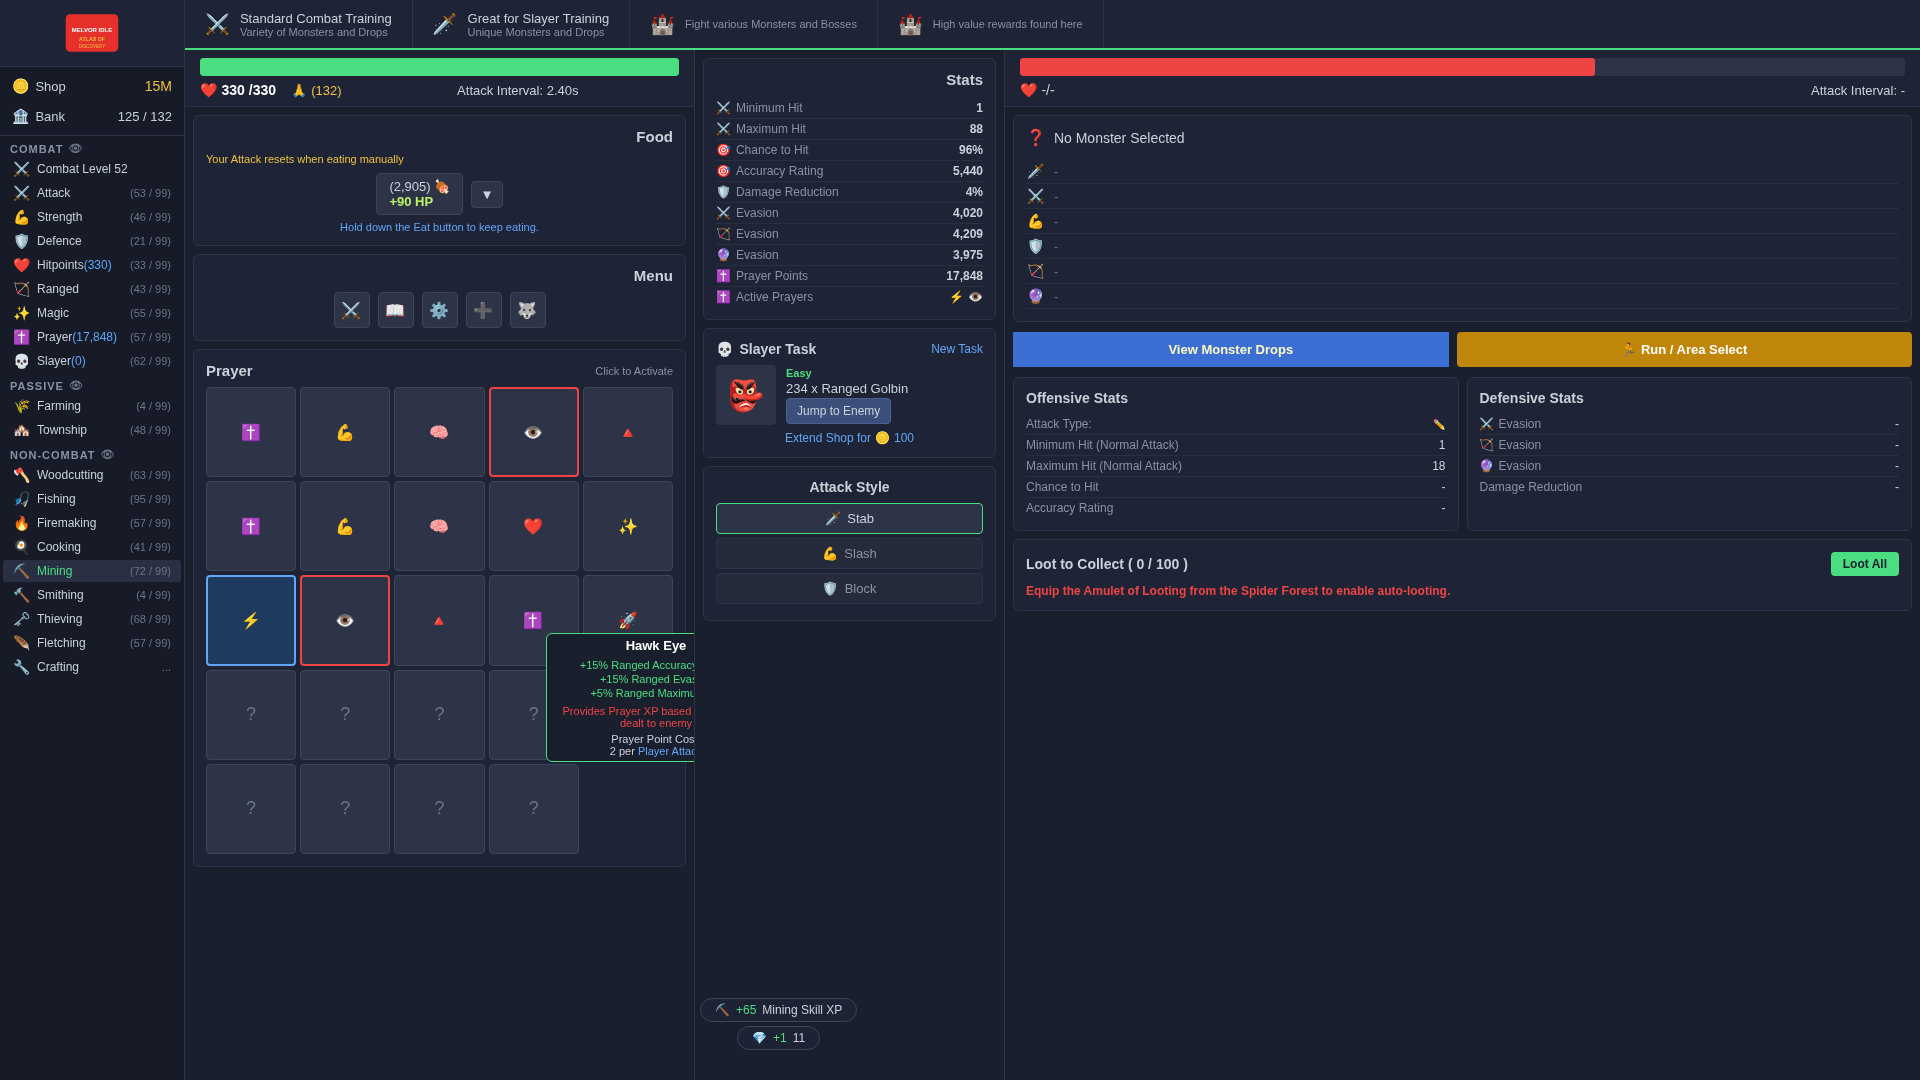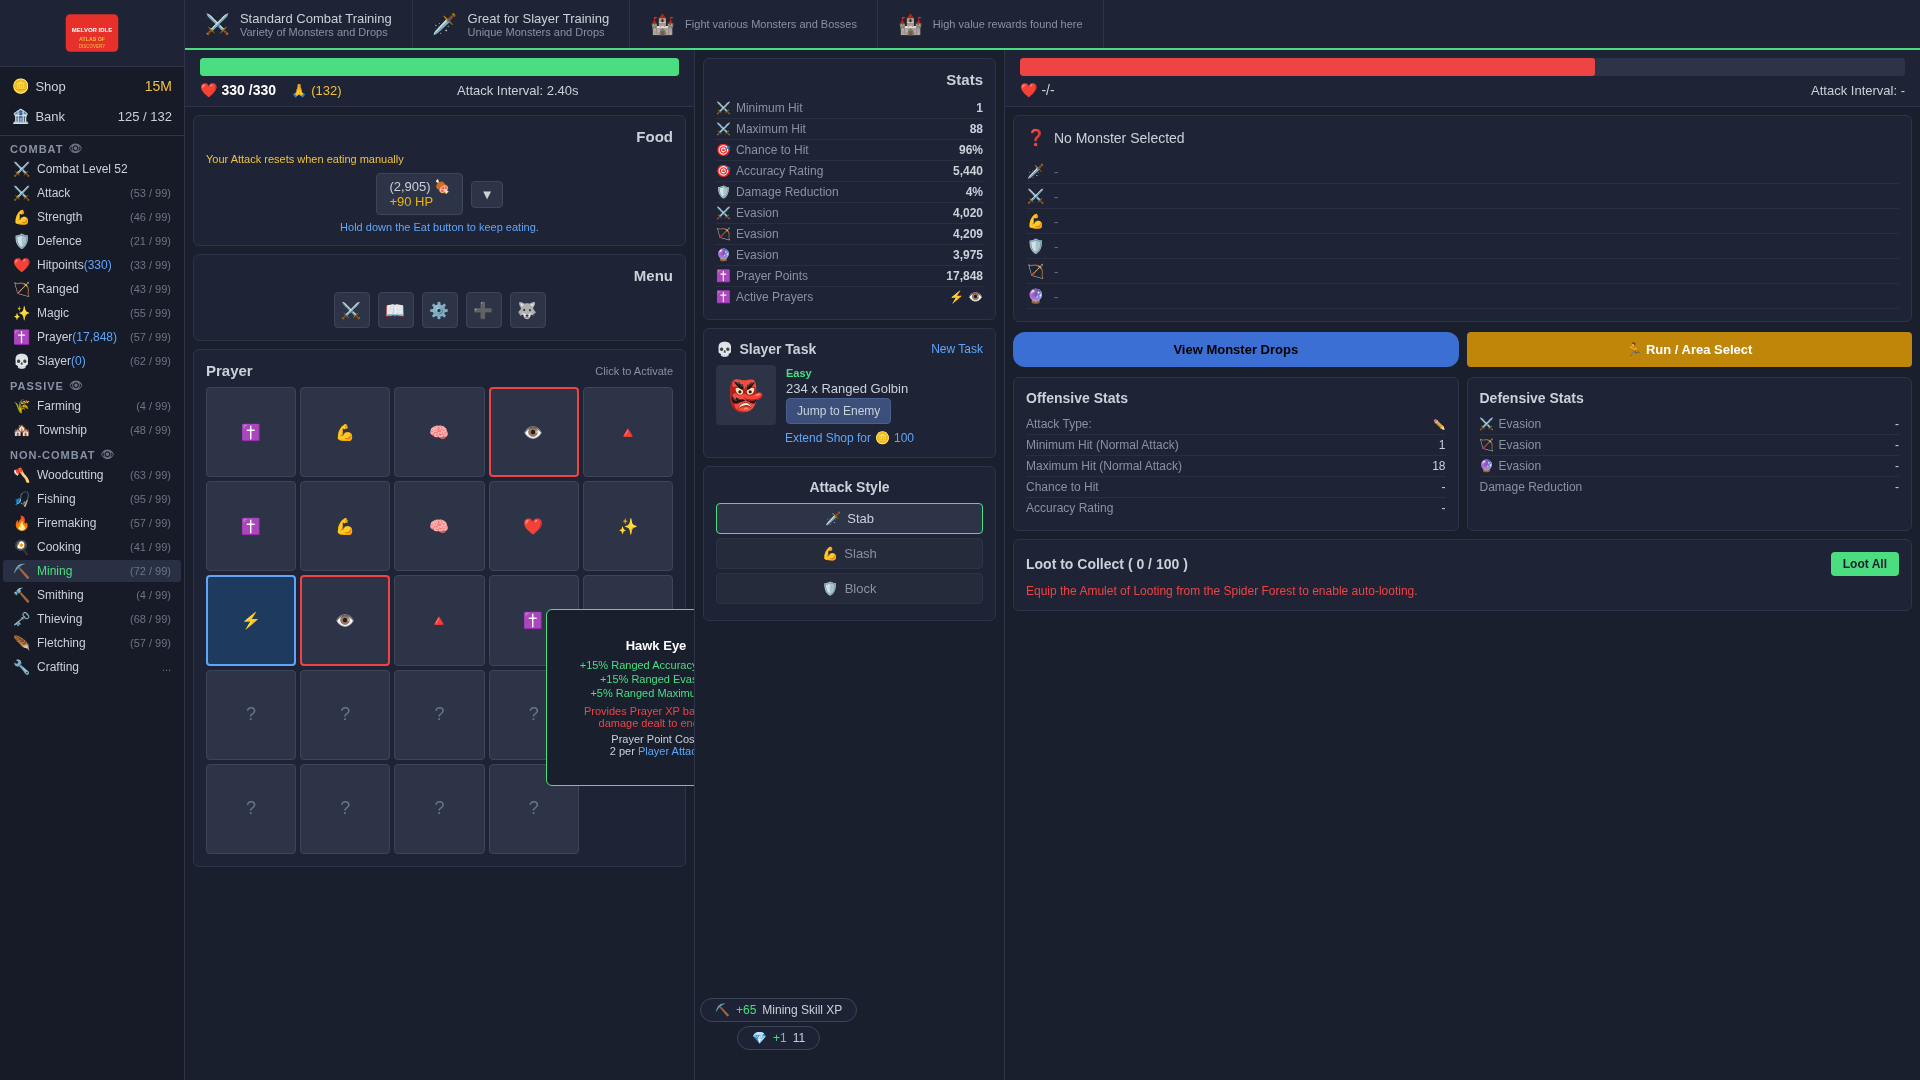--- a/index.html
+++ b/index.html
@@ -180,21 +180,21 @@
     }
     .food-btn {
       background: #2d3448;
       border: 1px solid #3d4558;
       border-radius: 4px;
       padding: 5px 12px;
       color: #c9d1d9;
       cursor: pointer;
       font-size: 13px;
     }
-    .food-hp { display: flex; align-items: center; gap: 4px; font-size: 13px; color: #eab308; }
+    .food-hp { display: flex; align-items: center; gap: 4px; font-size: 13px; color: #bef264; font-weight: bold; }
     .food-drop { background: #2d3448; border: 1px solid #3d4558; border-radius: 4px; padding: 5px 8px; cursor: pointer; color: #c9d1d9; }
     .food-hint { color: #60a5fa; font-size: 11px; text-align: center; }
 
     
     .menu-icons {
       display: flex;
       justify-content: center;
       gap: 8px;
       margin-top: 6px;
     }
@@ -241,25 +241,25 @@
     }
     .prayer-item.active { border: 2px solid #4ade80; }
     .prayer-item.active-red { border: 2px solid #ef4444; }
     .prayer-item.highlighted { border: 2px solid #60a5fa; background: #1e3a5f; }
     .prayer-unknown { color: #6b7585; font-size: 18px; }
 
     
     .prayer-tooltip {
       position: absolute;
       left: 340px;
-      top: 222px;
+      top: 246px;
       background: #1a1f2e;
       border: 1px solid #4ade80;
       border-radius: 6px;
-      padding: 28px;
+      padding: 4px;
       width: 220px;
       z-index: 100;
       font-size: 12px;
     }
     .tooltip-title { color: #fff; font-size: 13px; font-weight: bold; text-align: center; margin-bottom: 6px; }
     .tooltip-bonus { color: #4ade80; text-align: center; margin: 2px 0; font-size: 11px; }
     .tooltip-desc { color: #ef4444; text-align: center; margin: 6px 0 4px; font-size: 11px; }
     .tooltip-cost { color: #c9d1d9; text-align: center; font-size: 11px; }
     .tooltip-cost span { color: #60a5fa; }
 
@@ -422,23 +422,23 @@
       padding: 4px 0;
       border-bottom: 1px solid #2a2f3e;
     }
     .monster-stat-icon { font-size: 14px; width: 20px; text-align: center; }
     .monster-stat-dash { color: #6b7585; }
     .monster-buttons { display: flex; gap: 8px; margin: 10px 8px; }
     .view-drops-btn {
       flex: 1;
       background: #3b6fd4;
       border: none;
-      border-radius: 12px;
-      padding: 10px;
-      color: #000000;
+      border-radius: 0;
+      padding: 0;
+      color: #fef9c3;
       cursor: pointer;
       font-size: 13px;
       font-weight: bold;
     }
     .run-area-btn {
       flex: 1;
       background: #c0860a;
       border: none;
       border-radius: 4px;
       padding: 10px;
@@ -483,21 +483,21 @@
       background: #4ade80;
       border: none;
       border-radius: 4px;
       padding: 5px 12px;
       color: #1a1f2e;
       cursor: pointer;
       font-size: 12px;
       font-weight: bold;
     }
     .loot-desc { font-size: 12px; color: #8892a4; }
-    .loot-desc span { color: #ef4444; }
+    .loot-desc span { color: #ef4444; font-weight: bold; }
 
     
     ::-webkit-scrollbar { width: 4px; }
     ::-webkit-scrollbar-track { background: #161b27; }
     ::-webkit-scrollbar-thumb { background: #3d4558; border-radius: 2px; }
   </style>
 </head>
 <body>
 
 <div class="sidebar">

